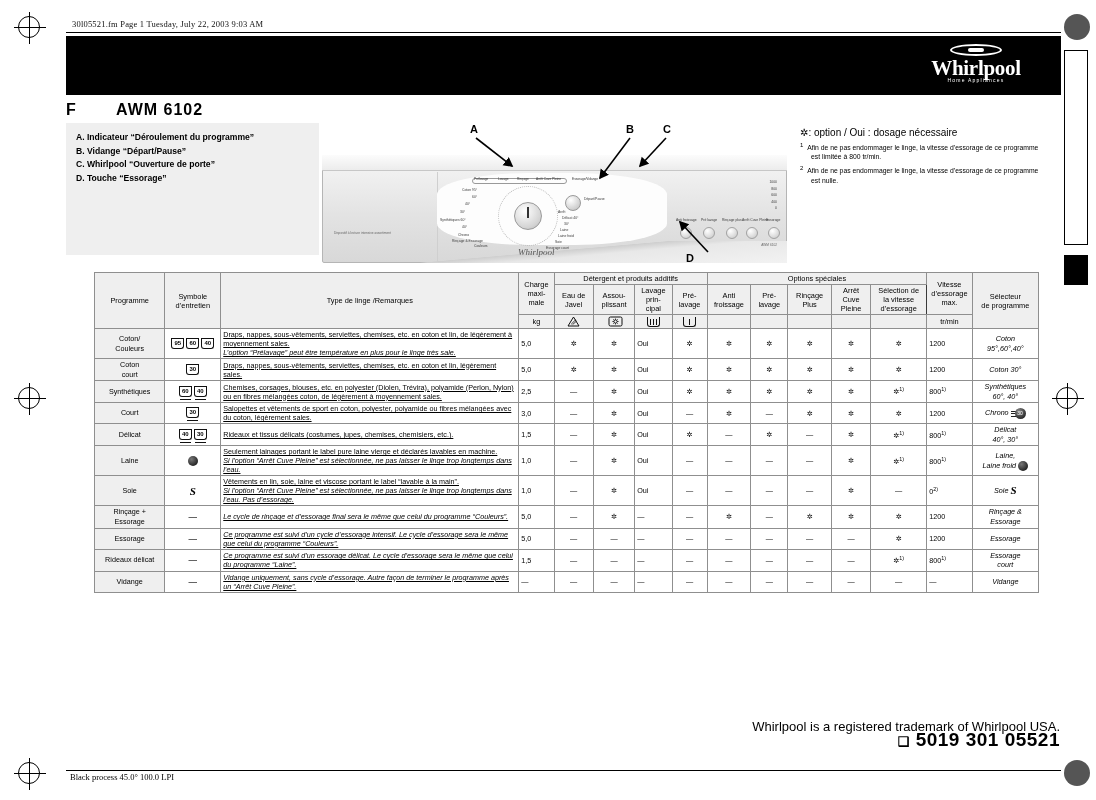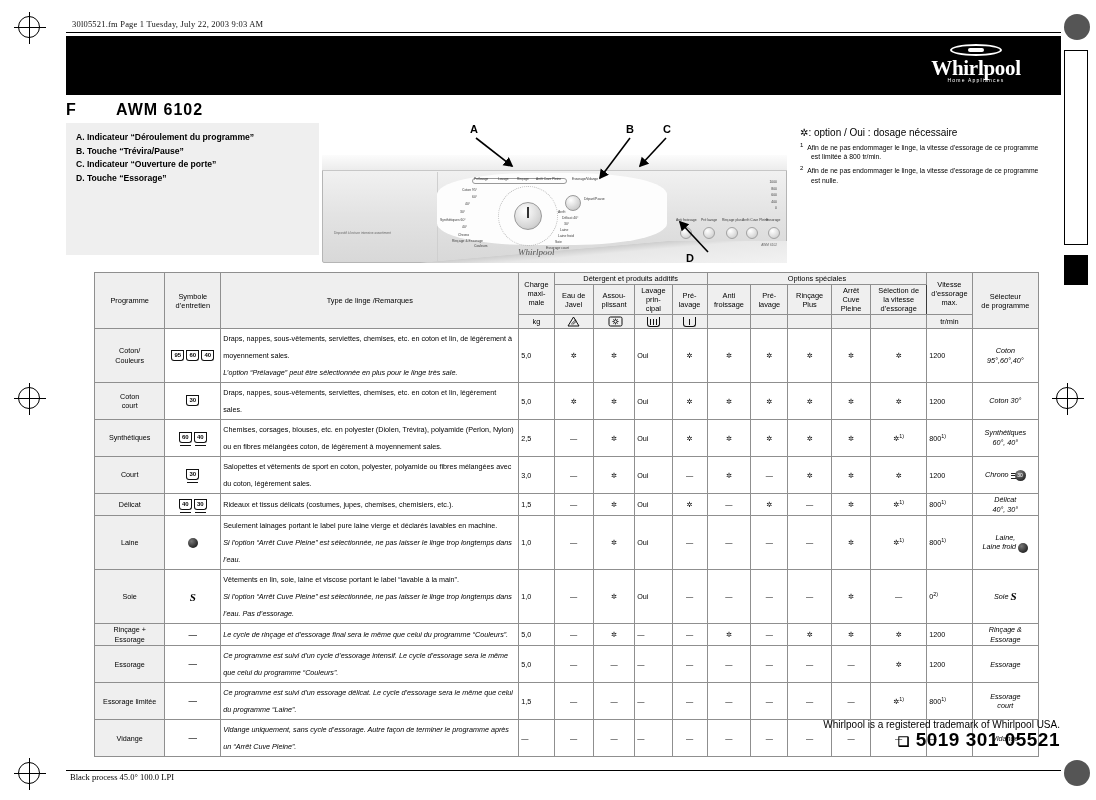--- a/index.html
+++ b/index.html
@@ -117,21 +117,21 @@
   table.main { position:absolute; left:94px; top:272px; width:945px;
                border-collapse:collapse; table-layout:fixed; }
   table.main th, table.main td { border:1px solid #8f8f8f; vertical-align:middle;
                font-size:7.2px; padding:1px 2px; }
   table.main thead th { background:#efefef; text-align:center; font-weight:normal;
                line-height:9px; font-size:7.4px; }
   .thick-l { border-left:1.6px solid #3a3a3a !important; }
 
   td.prog { background:#efefef; text-align:center; font-size:7.4px; line-height:9.5px; }
   td.sym  { text-align:center; }
-  td.desc { font-size:7.2px; line-height:17px; padding:2px 4px; }
+  td.desc { font-size:7.2px; line-height:9px; padding:2px 4px;text-decoration:underline; }
   td.desc i { font-style:italic; }
   td.num  { font-size:7.4px; }
   td.mark { text-align:center; font-size:8.6px; }
   td.sel  { text-align:center; font-style:italic; font-size:7.6px; line-height:9.6px; }
 
   .dash { font-size:8.5px; }
   sup.fnref { font-size:5.4px; vertical-align:super; }
 
   
   .tub { display:inline-block; position:relative; width:13px; height:10px;
@@ -157,21 +157,21 @@
           vertical-align:middle; }
   .silk { display:inline-block; font-family:"Liberation Serif",serif; font-weight:bold;
           font-style:italic; font-size:11px; vertical-align:middle; }
   .chrono { display:inline-block; position:relative; width:15px; height:11px; vertical-align:middle; }
   .chrono .c { position:absolute; right:0; top:0; width:11px; height:11px; border-radius:50%;
           background:radial-gradient(circle at 35% 30%,#888,#222 80%); color:#fff;
           font-size:5px; text-align:center; line-height:11px; font-style:normal; }
   .chrono .l { position:absolute; left:0; background:#222; height:1px; }
 
   
-  .tm { position:absolute; right:36px; top:719px; font-size:10px; }
+  .tm { position:absolute; right:36px; top:719px; font-size:13px; }
   .partno { position:absolute; right:36px; top:729px; font-size:19px; font-weight:bold;
             letter-spacing:.5px; }
   .partno .mk { font-size:13px; }
   .footrule { position:absolute; left:66px; top:770px; width:995px; height:1px; background:#000; }
   .foottxt { position:absolute; left:70px; top:772px; font-size:8.5px;
              font-family:"Liberation Serif",serif; }
 </style>
 </head>
 <body>
 
@@ -197,22 +197,22 @@
   </div>
 </div>
 
 <div class="modelline">
   <span class="lang">F</span><span class="model">AWM  6102</span>
 </div>
 
 <div class="legend">
   <ul>
     <li>A. Indicateur “Déroulement du programme”</li>
-    <li>B. Touche “Trévira/Pause”</li>
-    <li>C. Indicateur “Ouverture de porte”</li>
+    <li>B. Vidange “Départ/Pause”</li>
+    <li>C. Whirlpool “Ouverture de porte”</li>
     <li>D. Touche “Essorage”</li>
   </ul>
 </div>
 
 <div class="machine">
   <div class="m-body"></div>
   <div class="m-top"></div>
   <div class="m-seam"></div>
   <div class="m-panel"></div>
 
@@ -374,21 +374,21 @@
       <th></th>
       <th></th>
       <th></th>
       <th class="thick-l">tr/min</th>
     </tr>
   </thead>
   <tbody id="tbody">
       <tr>
         <td class="prog">Coton/<br>Couleurs</td>
         <td class="sym"><span class="tub"><span class="shell"></span><span class="lbl">95</span></span><span class="tub"><span class="shell"></span><span class="lbl">60</span></span><span class="tub"><span class="shell"></span><span class="lbl">40</span></span></td>
-        <td class="desc"><span>Draps, nappes, sous-vêtements, serviettes, chemises, etc. en coton et lin, de légèrement à moyennement sales.</span><br><i>L’option “Prélavage” peut être sélectionnée en plus pour le linge très sale.</i></td>
+        <td class="desc"><span>Draps, nappes, sous-vêtements, serviettes, chemises, etc. en coton et lin, de légèrement à moyennement sales.</span><br><i>L’option “Prélavage” peut être température en plus pour le linge très sale.</i></td>
         <td class="num thick-l">5,0</td>
         <td class="mark thick-l"><span>✲</span></td>
         <td class="mark"><span>✲</span></td>
         <td class="num"><span>Oui</span></td>
         <td class="mark"><span>✲</span></td>
         <td class="mark thick-l"><span>✲</span></td>
         <td class="mark"><span>✲</span></td>
         <td class="mark"><span>✲</span></td>
         <td class="mark"><span>✲</span></td>
         <td class="mark"><span>✲</span></td>
@@ -525,21 +525,21 @@
         <td class="mark"><span>—</span></td>
         <td class="mark thick-l"><span>—</span></td>
         <td class="mark"><span>—</span></td>
         <td class="mark"><span>—</span></td>
         <td class="mark"><span>—</span></td>
         <td class="mark"><span>✲</span></td>
         <td class="num thick-l">1200</td>
         <td class="sel"><span>Essorage</span></td>
       </tr>
       <tr>
-        <td class="prog">Essorage limitée</td>
+        <td class="prog">Rideaux délicat</td>
         <td class="sym"><span class="dash">—</span></td>
         <td class="desc"><i>Ce programme est suivi d’un essorage délicat. Le cycle d’essorage sera le même que celui du programme “Laine”.</i></td>
         <td class="num thick-l">1,5</td>
         <td class="mark thick-l"><span>—</span></td>
         <td class="mark"><span>—</span></td>
         <td class="num"><span>—</span></td>
         <td class="mark"><span>—</span></td>
         <td class="mark thick-l"><span>—</span></td>
         <td class="mark"><span>—</span></td>
         <td class="mark"><span>—</span></td>

